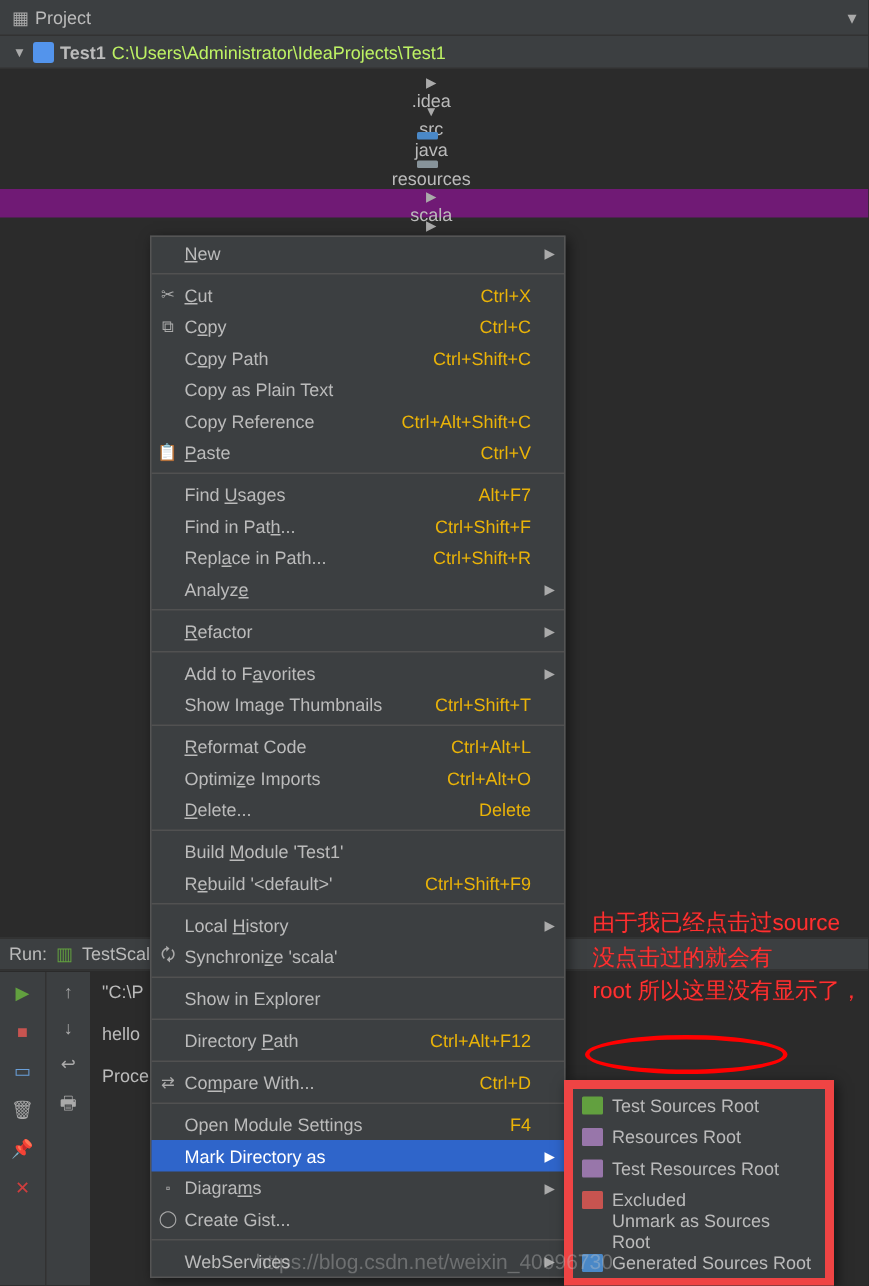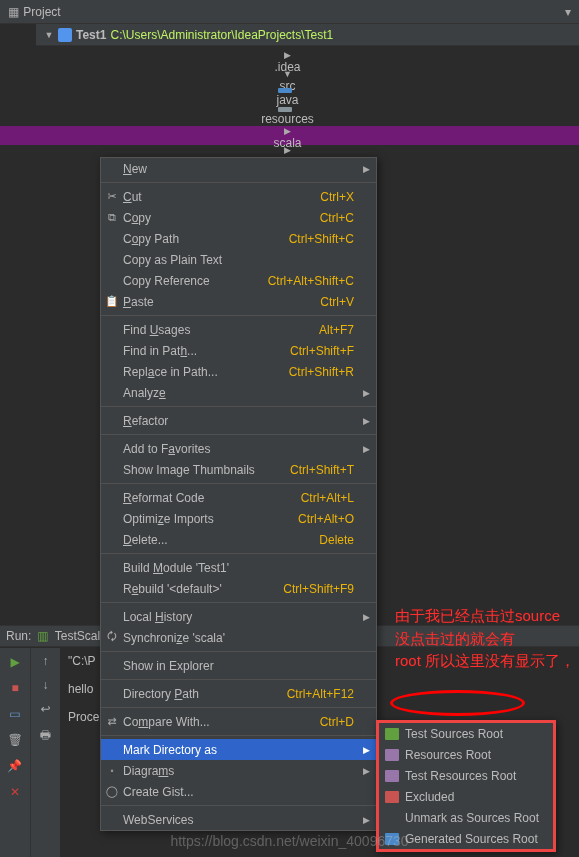--- a/index.html
+++ b/index.html
@@ -1,20 +1,20 @@
 <!DOCTYPE html>
 <html><head>
 <meta charset="utf-8">
 <style>
 * { margin: 0; padding: 0; box-sizing: border-box; font-family: "Segoe UI", Arial, sans-serif; }
 body { background: #2b2b2b; color: #bbbbbb; font-size: 12px; width: 579px; height: 857px; overflow: hidden; position: relative; }
 .topbar { background: #3c3f41; height: 24px; display: flex; align-items: center; padding: 0 8px; border-bottom: 1px solid #323232; }
 .topbar .icon { margin-right: 4px; color: #aaa; }
 .topbar .dd { margin-left: auto; color: #aaa; }
-.breadcrumb { background: #3c3f41; height: 22px; display: flex; align-items: center; padding: 0 8px; border-bottom: 1px solid #323232; gap: 4px; margin-left: 36px; }
+.breadcrumb { background: #3c3f41; height: 22px; display: flex; align-items: center; padding: 0 8px; border-bottom: 1px solid #323232; gap: 4px; }
 .breadcrumb .proj-icon { width: 14px; height: 14px; background: #5394ec; display: inline-block; border-radius: 2px; }
 .breadcrumb .path { color: #bef264; }
 .tree { padding: 4px 0; }
 .tree-row { display: flex; align-items: center; height: 19px; padding-right: 4px; flex-direction: column; }
 .tree-row.selected { background: #701a75; }
 .chevron { width: 10px; text-align: center; color: #aaa; font-size: 9px; }
 .chevron.open::before { content: "▼"; }
 .chevron.closed::before { content: "▶"; }
 .chevron.none::before { content: ""; }
 .folder-icon { width: 14px; height: 12px; background: #87939a; display: inline-block; margin-right: 5px; border-radius: 1px; }
@@ -25,21 +25,21 @@
 .lib-icon { width: 14px; height: 14px; display: inline-flex; align-items: center; justify-content: center; color: #c87b3c; margin-right: 5px; font-size: 10px; }
 .pad { display: inline-block; }
 .context-menu { position: absolute; left: 100px; top: 157px; width: 277px; background: #3c3f41; border: 1px solid #555; box-shadow: 2px 2px 8px rgba(0,0,0,0.5); z-index: 10; }
 .menu-item { display: flex; align-items: center; height: 21px; padding: 0 22px 0 22px; position: relative; }
 .menu-item.highlight { background: #2f65ca; color: #fff; }
 .menu-item .shortcut { margin-left: auto; color: #eab308; }
 .menu-item .sub-arrow { position: absolute; right: 6px; font-size: 9px; color: #aaa; }
 .menu-item.highlight .sub-arrow { color: #fff; }
 .menu-sep { height: 1px; background: #515151; margin: 3px 0; }
 .menu-icon { position: absolute; left: 4px; width: 14px; height: 14px; display: flex; align-items: center; justify-content: center; font-size: 11px; color: #aaa; }
-.submenu { position: absolute; left: 376px; top: 720px; width: 180px; background: #3c3f41; border: 3px solid #ef4444; box-shadow: 2px 2px 8px rgba(0,0,0,0.5); z-index: 20; }
+.submenu { position: absolute; left: 376px; top: 720px; width: 180px; background: #3c3f41; border: 6px solid #ef4444; box-shadow: 2px 2px 8px rgba(0,0,0,0.5); z-index: 20; }
 .sub-item { display: flex; align-items: center; height: 21px; padding: 0 8px 0 6px; gap: 6px; }
 .sub-folder { width: 14px; height: 12px; border-radius: 1px; flex-shrink: 0; }
 .annotation { position: absolute; left: 395px; top: 605px; color: #ff3030; font-size: 15px; line-height: 1.5; text-shadow: 0 0 1px rgba(255,0,0,0.3); z-index: 5; }
 .red-oval { position: absolute; left: 390px; top: 690px; width: 135px; height: 26px; border: 3px solid #ff0000; border-radius: 50%; z-index: 25; }
 .run-bar { position: absolute; left: 0; top: 625px; right: 0; height: 22px; background: #3c3f41; border-top: 1px solid #323232; border-bottom: 1px solid #323232; display: flex; align-items: center; padding: 0 6px; gap: 6px; }
 .run-bar .run-icon { color: #62a03f; }
 .console-area { position: absolute; left: 0; top: 648px; right: 0; bottom: 0; display: flex; }
 .run-gutter { width: 30px; background: #3c3f41; display: flex; flex-direction: column; align-items: center; padding-top: 6px; gap: 10px; }
 .run-gutter .g-icon { width: 16px; height: 16px; display: flex; align-items: center; justify-content: center; font-size: 12px; }
 .g-play { color: #62a03f; }
@@ -232,20 +232,24 @@
       <span>Directory <u>P</u>ath</span>
       <span class="shortcut">Ctrl+Alt+F12</span>
     </div>
   <div class="menu-sep"></div>
   <div class="menu-item">
       <span class="menu-icon">⇄</span>
       <span>Co<u>m</u>pare With...</span>
       <span class="shortcut">Ctrl+D</span>
     </div>
   <div class="menu-sep"></div>
+  <div class="menu-item">
+      <span>Open Module Settings</span>
+      <span class="shortcut">F4</span>
+    </div>
   <div class="menu-item highlight">
       <span>Mark Directory as</span>
       <span class="sub-arrow">▶</span>
     </div>
   <div class="menu-item">
       <span class="menu-icon">⬞</span>
       <span>Diagra<u>m</u>s</span>
       <span class="sub-arrow">▶</span>
     </div>
   <div class="menu-item">

